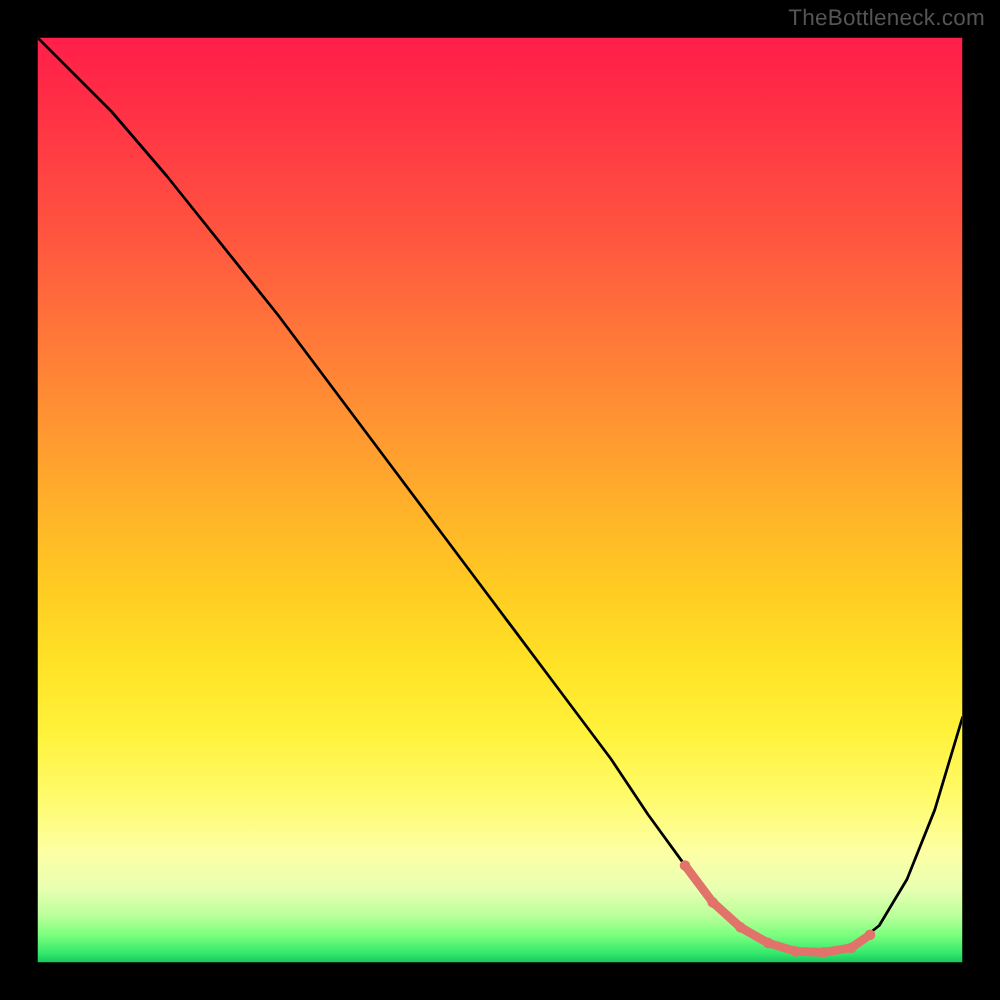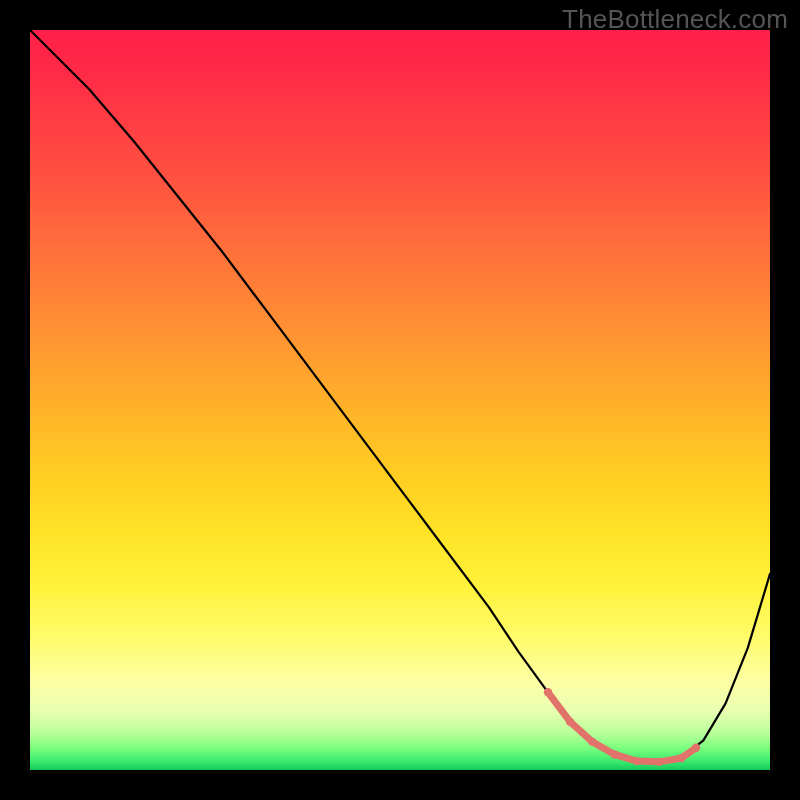--- a/index.html
+++ b/index.html
@@ -15,21 +15,21 @@
     position: relative;
     width: 800px;
     height: 800px;
     background: #000000;
   }
   .watermark {
     position: absolute;
     top: 4px;
     right: 12px;
     color: #555555;
-    font-size: 26px;
+    font-size: 18px;
     font-weight: 500;
     letter-spacing: 0.2px;
     z-index: 5;
   }
   .plot-area {
     position: absolute;
     left: 30px;
     top: 30px;
     width: 740px;
     height: 740px;

